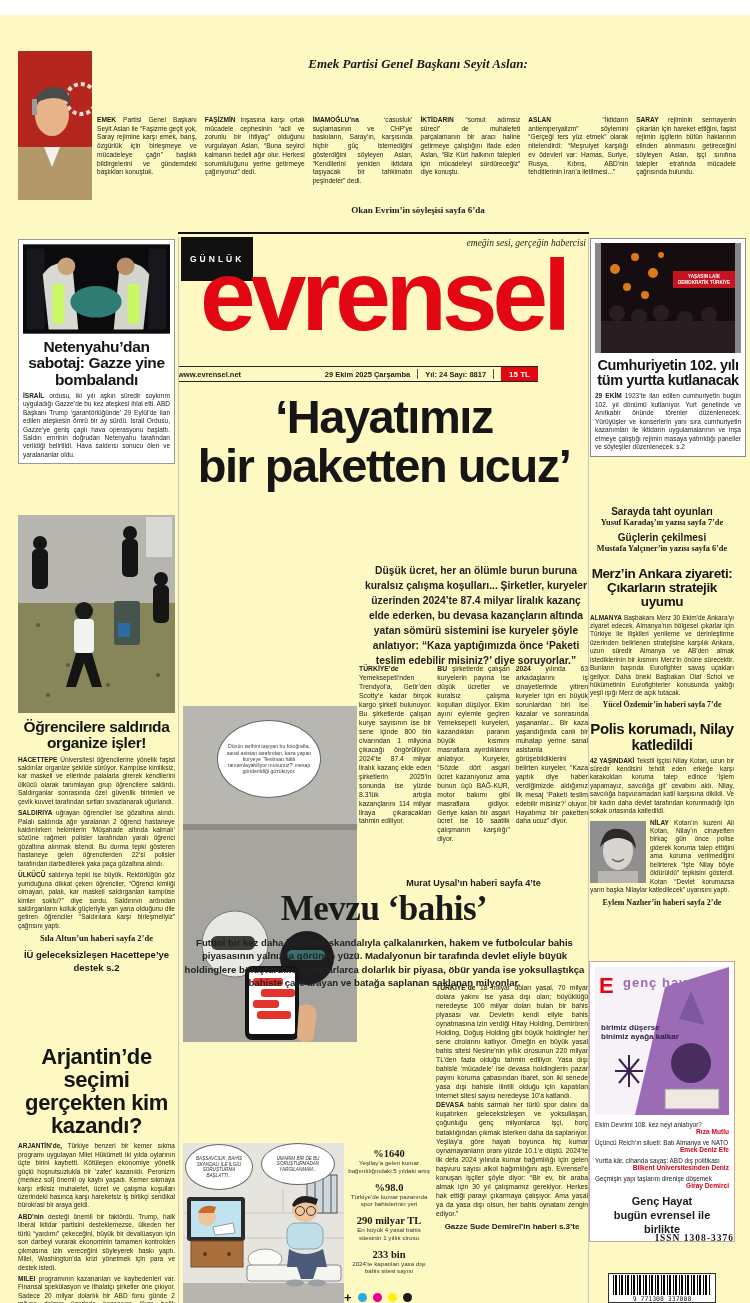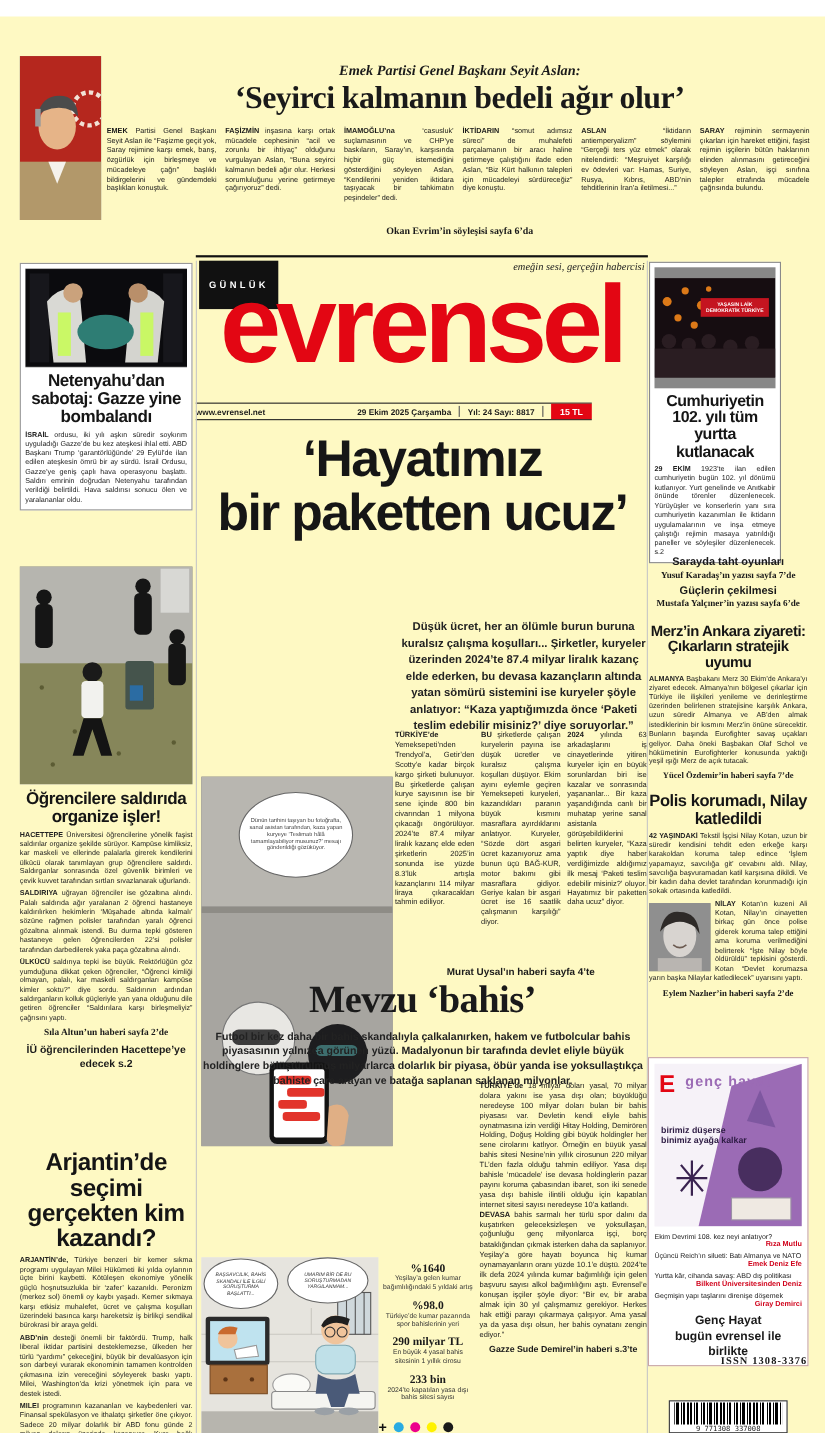--- a/index.html
+++ b/index.html
@@ -74,21 +74,21 @@
   #gaza-box .photo { width:100%; height:90px; }
   #gaza-box h3 { font-size:15.5px; margin:5px 2px 4px; }
   #students { left:18px; top:500px; width:157px; }
   #students .photo { width:100%; height:198px; }
   #students h3 { font-size:15.5px; margin:6px 2px 4px; }
   #left-support { font-size:9.5px; font-weight:bold; line-height:1.3; margin-top:6px; }
   #argentina { left:18px; top:1030px; width:157px; }
   #argentina h3 { font-size:22px; margin-bottom:5px; }
 
   
-  #republic-box { left:590px; top:223px; width:120px; border:1px solid #8a8a8a; padding:4px; background:#fff; }
+  #republic-box { left:590px; top:223px; width:156px; border:1px solid #8a8a8a; padding:4px; background:#fff; }
   #republic-box .photo { width:100%; height:110px; }
   #republic-box h3 { font-size:14.5px; margin:5px 1px 4px; }
   #banner { position:absolute; right:6px; top:28px; width:62px; background:#c41420; color:#fff;
             font-size:4.6px; font-weight:bold; text-align:center; line-height:1.25; padding:3px 2px; }
   #notes { left:590px; top:486px; width:144px; text-align:center; }
   #notes .nt { font-size:10px; font-weight:bold; margin-top:5px; }
   #notes .nb { font-family:"Liberation Serif", serif; font-weight:bold; font-size:8.3px; margin-top:1px; }
   #merz { left:590px; top:552px; width:144px; }
   #merz h3 { font-size:13.5px; margin-bottom:4px; }
   #nilay { left:590px; top:706px; width:144px; }
@@ -122,21 +122,20 @@
       <rect width="74" height="149" fill="#b5271e"></rect>
       <circle cx="63" cy="48" r="15" fill="none" stroke="#f2e2d6" stroke-width="4" stroke-dasharray="4 3"></circle>
       <ellipse cx="34" cy="64" rx="17" ry="21" fill="#e6b488"></ellipse>
       <path d="M16 54 Q20 36 36 36 Q52 36 53 55 L48 50 Q36 44 22 50 Z" fill="#4b4b4b"></path>
       <rect x="14" y="48" width="5" height="16" fill="#9b9b9b"></rect>
       <rect x="0" y="96" width="74" height="53" fill="#b2986a"></rect>
       <polygon points="26,96 42,96 34,116" fill="#f5f2ec"></polygon>
     </svg>
   </div>
   <div class="abs ctr serif" id="kicker">Emek Partisi Genel Başkanı Seyit Aslan:</div>
-  <div class="abs ctr serif" id="top-headline">‘Seyirci kalmanın bedeli ağır olur’</div>
   <div class="abs" id="top-cols">
     <p class="col just"><span class="lead">EMEK</span> <span>Partisi Genel Başkanı Seyit Aslan ile “Faşizme geçit yok, Saray rejimine karşı emek, barış, özgürlük için birleşmeye ve mücadeleye çağrı” başlıklı bildirgelerini ve gündemdeki başlıkları konuştuk.</span></p>
     <p class="col just"><span class="lead">FAŞİZMİN</span> <span>inşasına karşı ortak mücadele cephesinin “acil ve zorunlu bir ihtiyaç” olduğunu vurgulayan Aslan, “Buna seyirci kalmanın bedeli ağır olur. Herkesi sorumluluğunu yerine getirmeye çağırıyoruz” dedi.</span></p>
     <p class="col just"><span class="lead">İMAMOĞLU’na</span> <span>‘casusluk’ suçlamasının ve CHP’ye baskıların, Saray’ın, karşısında hiçbir güç istemediğini gösterdiğini söyleyen Aslan, “Kendilerini yeniden iktidara taşıyacak bir tahkimatın peşindeler” dedi.</span></p>
     <p class="col just"><span class="lead">İKTİDARIN</span> <span>“somut adımsız süreci” de muhalefeti parçalamanın bir aracı haline getirmeye çalıştığını ifade eden Aslan, “Biz Kürt halkının talepleri için mücadeleyi sürdüreceğiz” diye konuştu.</span></p>
     <p class="col just"><span class="lead">ASLAN</span> <span>“İktidarın antiemperyalizm” söylemini “Gerçeği ters yüz etmek” olarak nitelendirdi: “Meşruiyet karşılığı ev ödevleri var: Hamas, Suriye, Rusya, Kıbrıs, ABD’nin tehditlerinin İran’a iletilmesi...”</span></p>
     <p class="col just"><span class="lead">SARAY</span> <span>rejiminin sermayenin çıkarları için hareket ettiğini, faşist rejimin işçilerin bütün haklarının elinden alınmasını getireceğini söyleyen Aslan, işçi sınıfına talepler etrafında mücadele çağrısında bulundu.</span></p>
   </div>
   <div class="abs ctr serif" id="top-footer">Okan Evrim’in söyleşisi sayfa 6’da</div>
 
@@ -306,21 +305,21 @@
         <path d="M58 138 l-10 34 h10 l8 -24 8 24 h10 l-10 -34 Z" fill="#141414"></path>
       </svg>
     </div>
     <h3 class="ctr sec-head">Öğrencilere saldırıda organize işler!</h3>
     <div class="body-txt just">
       <p><span class="lead">HACETTEPE</span> <span>Üniversitesi öğrencilerine yönelik faşist saldırılar organize şekilde sürüyor. Kampüse kimliksiz, kar maskeli ve ellerinde palalarla girerek kendilerini ülkücü olarak tanımlayan grup öğrencilere saldırdı. Saldırganlar sonrasında özel güvenlik birimleri ve çevik kuvvet tarafından sırtları sıvazlanarak uğurlandı.</span></p>
       <p><span class="lead">SALDIRIYA</span> <span>uğrayan öğrenciler ise gözaltına alındı. Palalı saldırıda ağır yaralanan 2 öğrenci hastaneye kaldırılırken hekimlerin ‘Müşahade altında kalmalı’ sözüne rağmen polisler tarafından yaralı öğrenci gözaltına alınmak istendi. Bu durma tepki gösteren hastaneye gelen öğrencilerden 22’si polisler tarafından darbedilerek yaka paça gözaltına alındı.</span></p>
       <p><span class="lead">ÜLKÜCÜ</span> <span>saldırıya tepki ise büyük. Rektörlüğün göz yumduğuna dikkat çeken öğrenciler, “Öğrenci kimliği olmayan, palalı, kar maskeli saldırganları kampüse kimler soktu?” diye sordu. Saldırının ardından saldırganların kolluk güçleriyle yan yana olduğunu dile getiren öğrenciler “Saldırılara karşı birleşmeliyiz” çağrısını yaptı.</span></p>
     </div>
     <div class="ctr byline serif">Sıla Altun’un haberi sayfa 2’de</div>
-    <div class="ctr" id="left-support">İÜ öğrencilerinden Hacettepe’ye edecek s.2</div>
+    <div class="ctr" id="left-support">İÜ geleceksizleşen Hacettepe’ye destek s.2</div>
   </div>
 
   <div class="abs" id="argentina">
     <h3 class="ctr sec-head">Arjantin’de seçimi gerçekten kim kazandı?</h3>
     <div class="body-txt just">
       <p><span class="lead">ARJANTİN’de,</span> <span>Türkiye benzeri bir kemer sıkma programı uygulayan Milei Hükümeti iki yılda oylarının üçte birini kaybetti. Kötüleşen ekonomiye yönelik güçlü hoşnutsuzlukla bir ‘zafer’ kazanıldı. Peronizm (merkez sol) önemli oy kaybı yaşadı. Kemer sıkmaya karşı etkisiz muhalefet, ücret ve çalışma koşulları üzerindeki basınca karşı hareketsiz iş birlikçi sendikal bürokrasi bir araya geldi.</span></p>
       <p><span class="lead">ABD’nin</span> <span>desteği önemli bir faktördü. Trump, halk liberal iktidar partisini desteklemezse, ülkeden her türlü “yardımı” çekeceğini, büyük bir devalüasyon için son darbeyi vurarak ekonominin tamamen kontrolden çıkmasına izin vereceğini söyleyerek baskı yaptı. Milei, Washington’da krizi yönetmek için para ve destek istedi.</span></p>
       <p><span class="lead">MILEI</span> <span>programının kazananları ve kaybedenleri var. Finansal spekülasyon ve ithalatçı şirketler öne çıkıyor. Sadece 20 milyar dolarlık bir ABD fonu günde 2 milyon doların üzerinde kazanıyor. Kura bağlı maliyetlerin düşmesi, iç fiyatlara zam yapmadan kâr marjlarını artırmalarına olanak tanıyor. Ancak ucuz dolar yanılsaması, daha az kalkınma ve daha fazla kırılganlıkla ödenecek. s.5</span></p>
     </div>
   </div>

